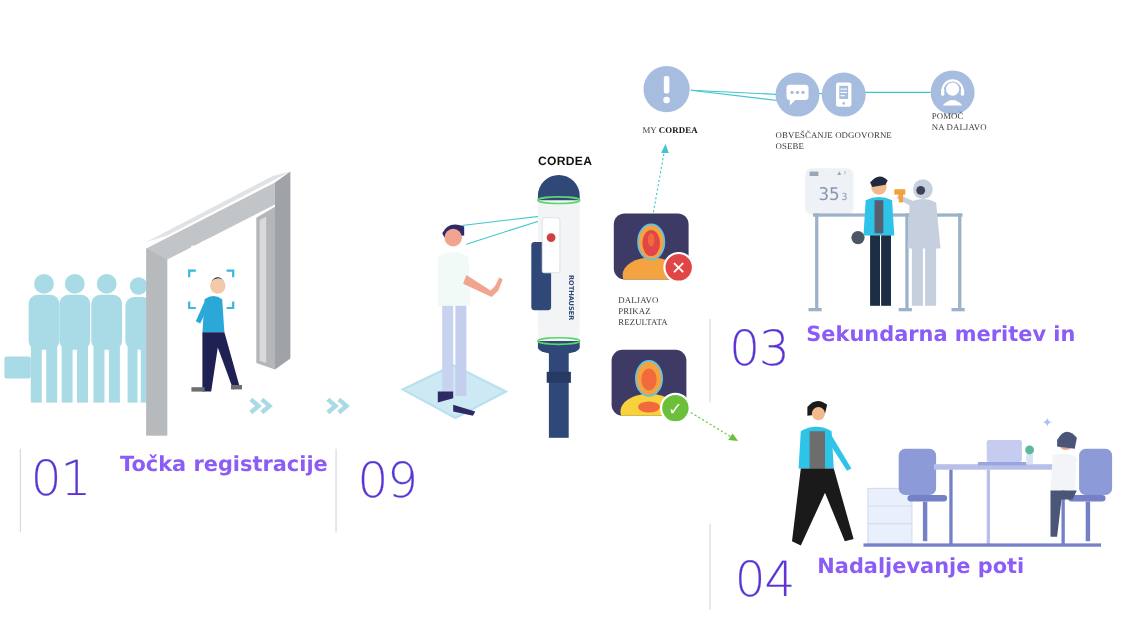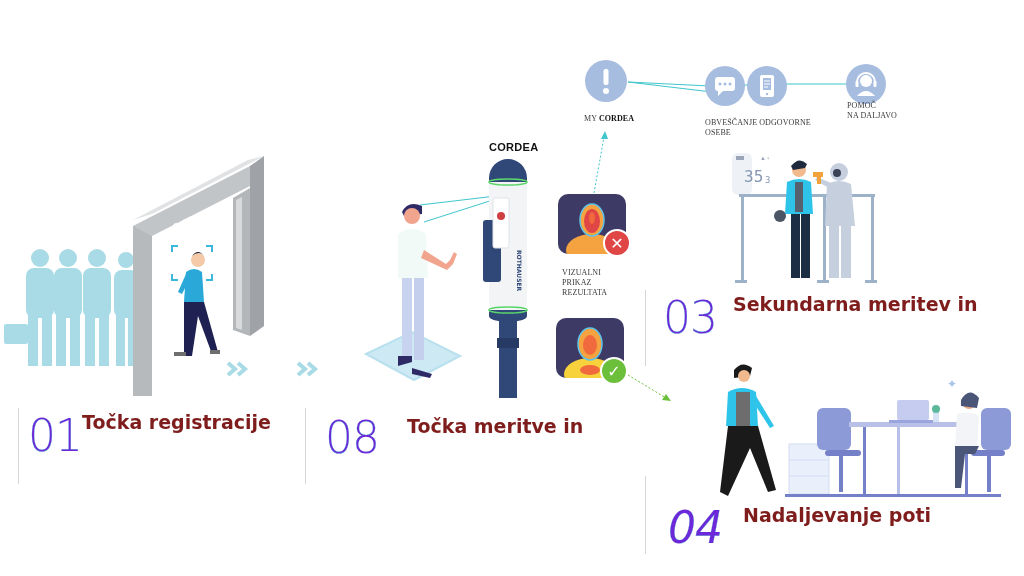--- a/index.html
+++ b/index.html
@@ -16,21 +16,21 @@
     letter-spacing: -1px;
     line-height: 1;
     -webkit-text-stroke: 0.2px #3fc6cd;
   }
   .step-title {
     position: absolute;
     font-family: "DejaVu Sans", sans-serif;
     font-weight: bold;
     font-size: 19px;
     line-height: 24px;
-    color: #7f1d1d;
+    color: #8b5cf6;
   }
   .vline { position: absolute; width: 1px; background: #d6d6d6; }
 
   .small-label {
     position: absolute;
     font-family: Liberation Serif, serif;
     font-size: 8px;
     line-height: 10px;
     color: #3a3a3a;
     letter-spacing: 0.1px;
@@ -210,36 +210,36 @@
   <svg width="68" height="60" style="left:0;top:0;">
     <ellipse cx="34" cy="56" rx="26" ry="16" fill="#f4a340"></ellipse>
     <ellipse cx="34" cy="26" rx="12" ry="16" fill="#f4a340" stroke="#5cc3ea" stroke-width="1.5"></ellipse>
     <ellipse cx="34" cy="27" rx="8" ry="12" fill="#e04646"></ellipse>
     <ellipse cx="34" cy="24" rx="3" ry="6" fill="#f06a3d"></ellipse>
   </svg>
 </div>
 <div class="badge" style="left:603px;top:229px;background:#e04646;">✕</div>
 
 <div class="small-label" style="left:562px;top:268px;">
-  <div>VIZUALNI</div>
+  <div>DALJAVO</div>
   <div>PRIKAZ</div>
   <div>REZULTATA</div>
 </div>
 
 <div class="thermal-card" style="left:556px;top:318px;">
   <svg width="68" height="60" style="left:0;top:0;">
     <ellipse cx="34" cy="56" rx="26" ry="16" fill="#f7d23c"></ellipse>
     <ellipse cx="34" cy="26" rx="12" ry="16" fill="#f4a340" stroke="#5cc3ea" stroke-width="1.5"></ellipse>
     <ellipse cx="34" cy="27" rx="7" ry="10" fill="#f06a3d"></ellipse>
     <ellipse cx="34" cy="52" rx="10" ry="5" fill="#f06a3d"></ellipse>
   </svg>
 </div>
 <div class="badge" style="left:600px;top:357px;background:#6bbf3a;">✓</div>
 
-<div style="position:absolute;left:732px;top:153px;width:20px;height:42px;background:#eef1f6;border-radius:6px;padding-left:16px;">
+<div style="position:absolute;left:732px;top:153px;width:44px;height:42px;background:#eef1f6;border-radius:6px;padding-left:16px;">
   <div style="position:absolute;left:4px;top:3px;width:8px;height:4px;background:#9aa5b8;"></div>
   <div style="position:absolute;left:28px;top:2px;font-size:6px;color:#9aa5b8;">▲♀</div>
   <span style="position:absolute;left:12px;top:14px;font-family:'DejaVu Sans Mono', monospace;font-size:16px;color:#8797b3;">35</span>
   <span style="position:absolute;left:33px;top:22px;font-family:'DejaVu Sans Mono', monospace;font-size:9px;color:#8797b3;">3</span>
 </div>
 <svg width="150" height="130" style="left:735px;top:158px;">
 
   <g fill="#9db2c8">
     <rect x="4" y="36" width="136" height="3"></rect>
     <rect x="6" y="36" width="3" height="88"></rect>
@@ -304,33 +304,32 @@
   <circle cx="184" cy="12" r="7" fill="#e8a884"></circle>
   <path d="M176 10 q8 -14 18 -2 l-2 10 -16 -2z" fill="#4a5578"></path>
   <path d="M172 24 q12 -4 22 2 l-2 30 -22 0z" fill="#f2f4f8"></path>
   <path d="M170 56 l24 0 l-4 8 -10 0 -4 34 -6 0z" fill="#4a5578"></path>
   <rect x="0" y="104" width="216" height="3" fill="#7480c8"></rect>
   <text x="162" y="-2" font-size="12" fill="#a7c4ef">✦</text>
 </svg>
 
 <div class="vline" style="left:18px;top:408px;height:76px;"></div>
 <div class="step-num" style="left:28px;top:414px;">01</div>
-<div class="step-title" style="left:82px;top:410px;">
+<div class="step-title" style="left:109px;top:410px;">
   <div>Točka registracije</div>
 </div>
 
 <div class="vline" style="left:305px;top:408px;height:76px;"></div>
-<div class="step-num" style="left:325px;top:416px;">08</div>
+<div class="step-num" style="left:325px;top:416px;">09</div>
 <div class="step-title" style="left:407px;top:414px;">
-  <div>Točka meritve in</div>
 </div>
 
 <div class="vline" style="left:645px;top:290px;height:76px;"></div>
 <div class="step-num" style="left:663px;top:296px;">03</div>
 <div class="step-title" style="left:733px;top:292px;">
   <div>Sekundarna meritev in</div>
 </div>
 
 <div class="vline" style="left:645px;top:476px;height:78px;"></div>
-<div class="step-num" style="left:668px;top:506px;font-style:italic;">04</div>
+<div class="step-num" style="left:668px;top:506px;">04</div>
 <div class="step-title" style="left:743px;top:503px;">
   <div>Nadaljevanje poti</div>
 </div>
 
 </body></html>

